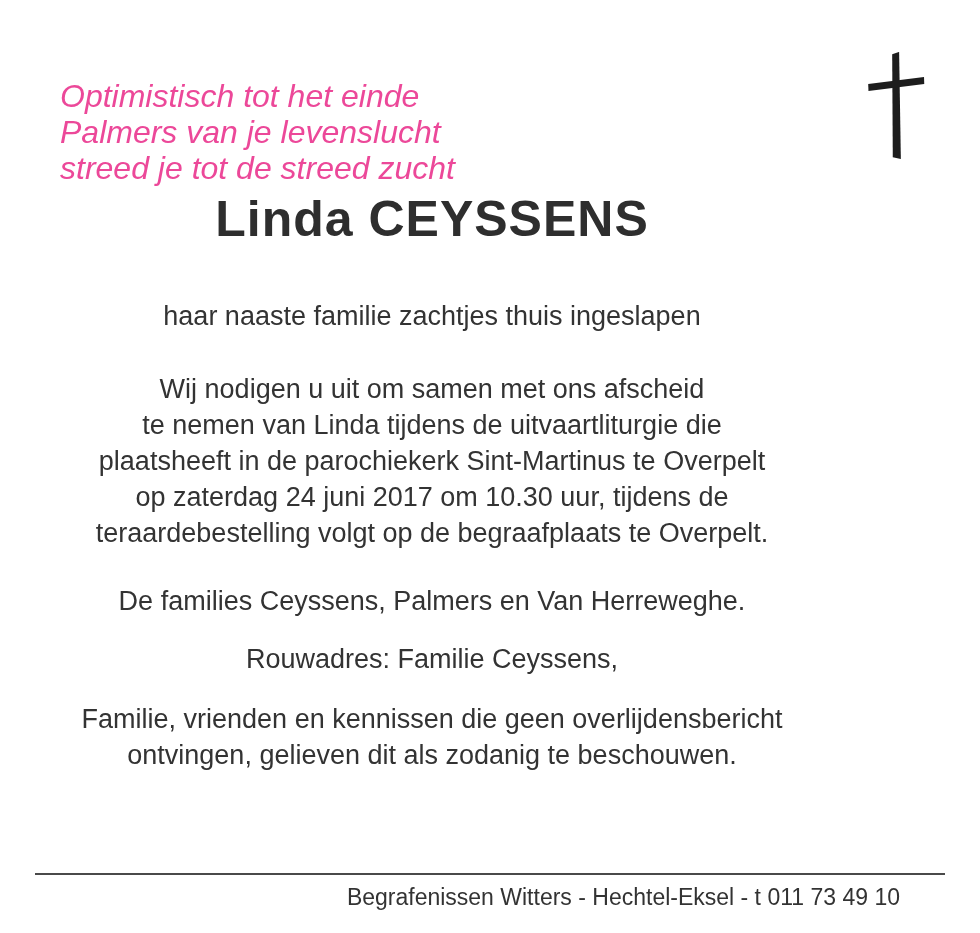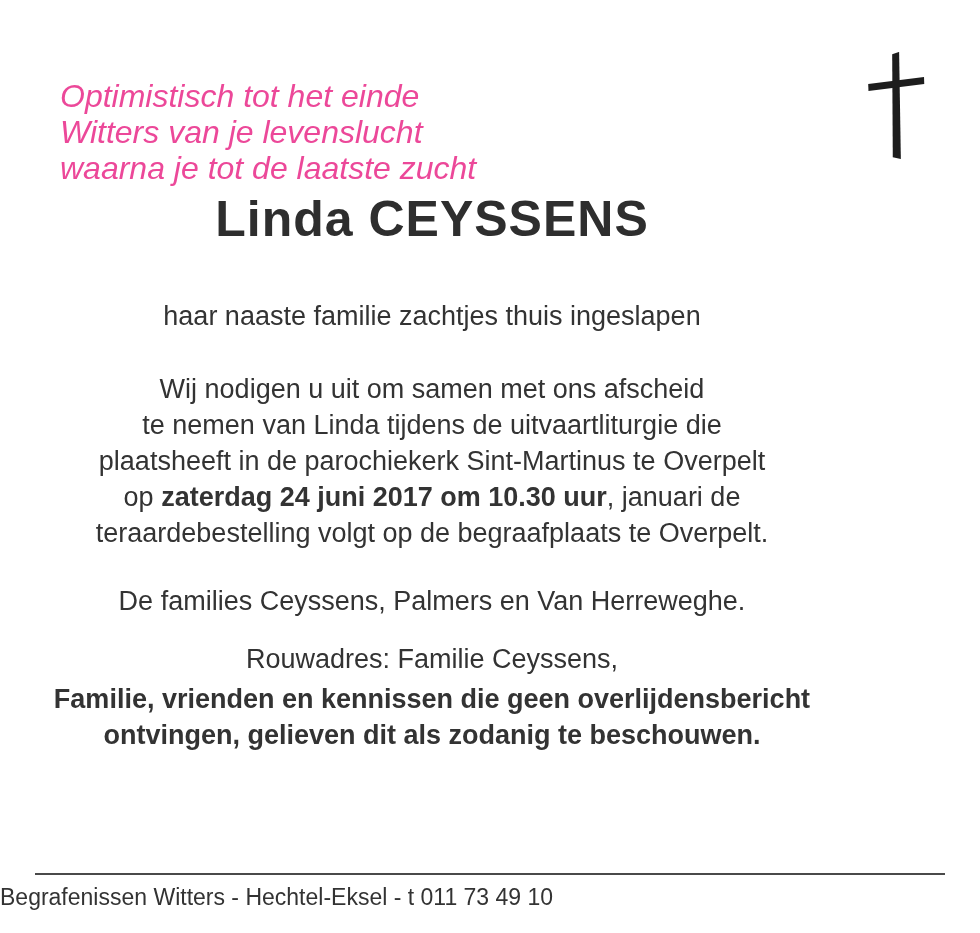--- a/index.html
+++ b/index.html
@@ -57,50 +57,50 @@
   .para {
     font-size: 27px;
     line-height: 36px;
     color: #333333;
   }
   .para .line { display: block; }
   .p-birth   { margin-top: 50px; }
   .p-invite  { margin-top: 37px; }
   .p-fam     { margin-top: 32px; }
   .p-rouw    { margin-top: 22px; }
-  .p-notice  { margin-top: 4px; font-weight: bold; }
-  .bold-date { font-weight: bold; }
+  .p-notice  { margin-top: 24px; }
+  .bold-date { font-weight: normal; }
   .footer-rule {
     position: absolute;
     left: 35px;
     right: 35px;
     bottom: 58px;
     border: none;
     border-top: 2px solid #4a4a4a;
     margin: 0;
   }
   .footer-text {
     position: absolute;
     left: 0;
     bottom: 22px;
     width: 900px;
-    text-align: left;
+    text-align: right;
     font-size: 23px;
     color: #333333;
   }
 </style>
 </head>
 <body>
 
 <div class="page">
 
   <div class="poem">
     <span class="line" style="display:block">Optimistisch tot het einde</span>
-    <span class="line" style="display:block">Witters van je levenslucht</span>
-    <span class="line" style="display:block">waarna je tot de laatste zucht</span>
+    <span class="line" style="display:block">Palmers van je levenslucht</span>
+    <span class="line" style="display:block">streed je tot de streed zucht</span>
   </div>
 
   <div class="cross-wrap">
     <svg viewBox="0 0 62 108" xmlns="http://www.w3.org/2000/svg" aria-hidden="true">
       <g fill="#1d1d1d" transform="rotate(-2 31 54)">
         <polygon points="28,2 35,0 33,107 25,105"></polygon>
         <polygon points="3,31 59,26 59,33 3,38"></polygon>
       </g>
     </svg>
   </div>
@@ -110,21 +110,21 @@
     <h1 class="deceased-name">Linda CEYSSENS</h1>
 
     <div class="para p-birth">
       <span class="line">haar naaste familie zachtjes thuis ingeslapen</span>
     </div>
 
     <div class="para p-invite">
       <span class="line">Wij nodigen u uit om samen met ons afscheid</span>
       <span class="line">te nemen van Linda tijdens de uitvaartliturgie die</span>
       <span class="line">plaatsheeft in de parochiekerk Sint-Martinus te Overpelt</span>
-      <span class="line"><span>op </span><strong class="bold-date">zaterdag 24 juni 2017 om 10.30 uur</strong><span>, januari de</span></span>
+      <span class="line"><span>op </span><strong class="bold-date">zaterdag 24 juni 2017 om 10.30 uur</strong><span>, tijdens de</span></span>
       <span class="line">teraardebestelling volgt op de begraafplaats te Overpelt.</span>
     </div>
 
     <div class="para p-fam">
       <span class="line">De families Ceyssens, Palmers en Van Herreweghe.</span>
     </div>
 
     <div class="para p-rouw">
       <span class="line">Rouwadres: Familie Ceyssens,</span>
     </div>

